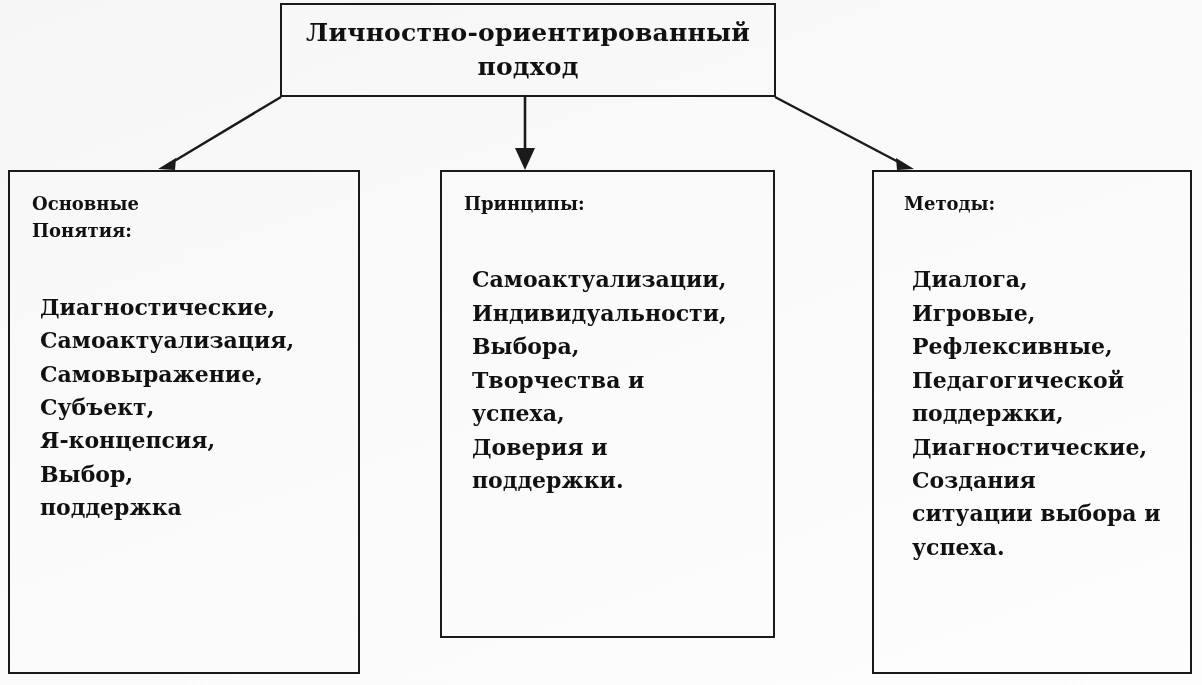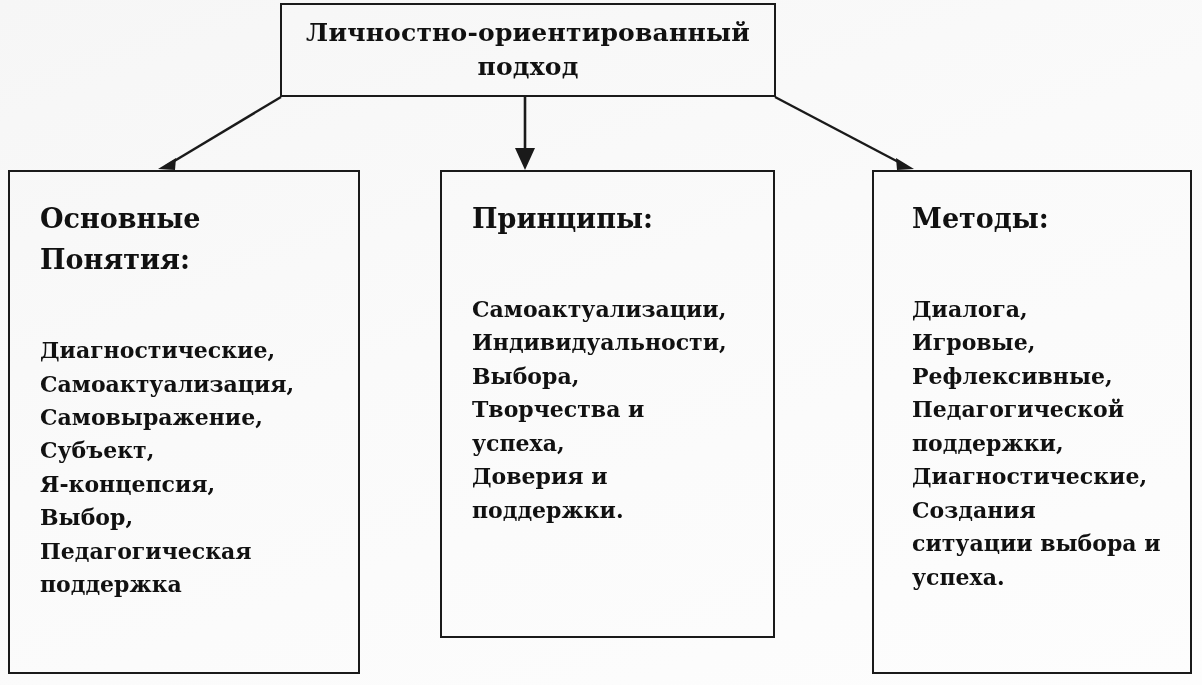--- a/index.html
+++ b/index.html
@@ -60,25 +60,25 @@
     left: 872px;
     top: 170px;
     width: 320px;
     height: 504px;
     padding-left: 8px;
   }
   .col-inner {
     padding: 18px 0 0 22px;
   }
   .col-heading {
-    font-size: 27px;
+    font-size: 18px;
     font-weight: bold;
     color: #111;
     line-height: 1.52;
-    margin: 8px;
+    margin: 0;
     white-space: pre-line;
   }
   .col-gap {
     height: 38px;
   }
   .col-items {
     list-style: none;
     margin: 8px;
     padding: 0;
   }
@@ -133,21 +133,20 @@
       <div class="col-heading">Основные
 Понятия:</div>
       <div class="col-gap"></div>
       <ul class="col-items">
         <li>Диагностические,</li>
         <li>Самоактуализация,</li>
         <li>Самовыражение,</li>
         <li>Субъект,</li>
         <li>Я-концепсия,</li>
         <li>Выбор,</li>
-        <li>Педагогическая</li>
         <li>поддержка</li>
       </ul>
     </div>
   </div>
 
   <div class="box" id="col-mid">
     <div class="col-inner">
       <div class="col-heading">Принципы:</div>
       <div class="col-gap"></div>
       <ul class="col-items">

